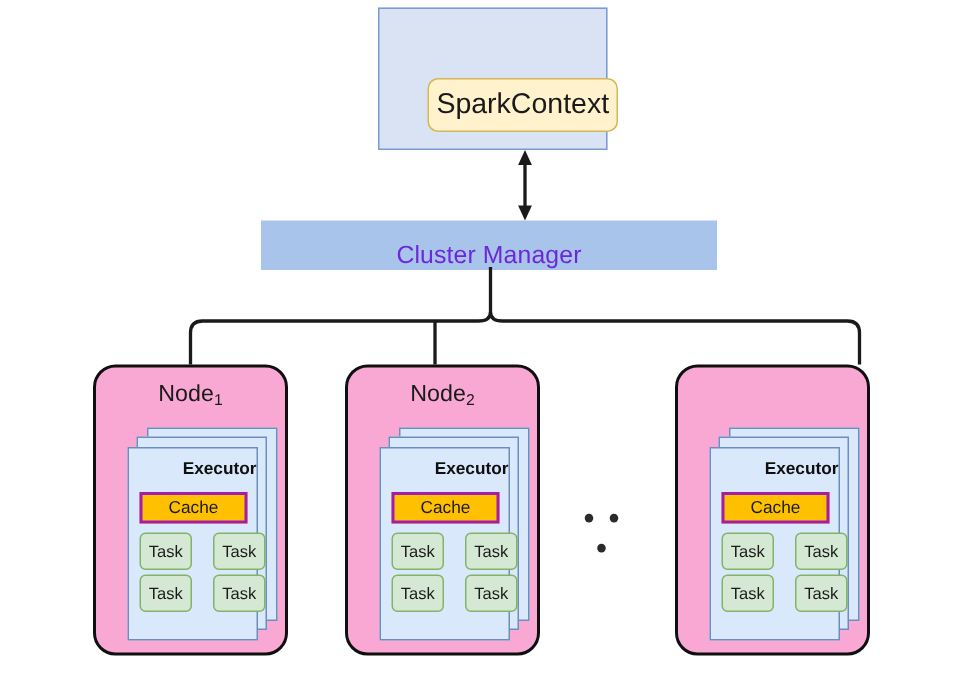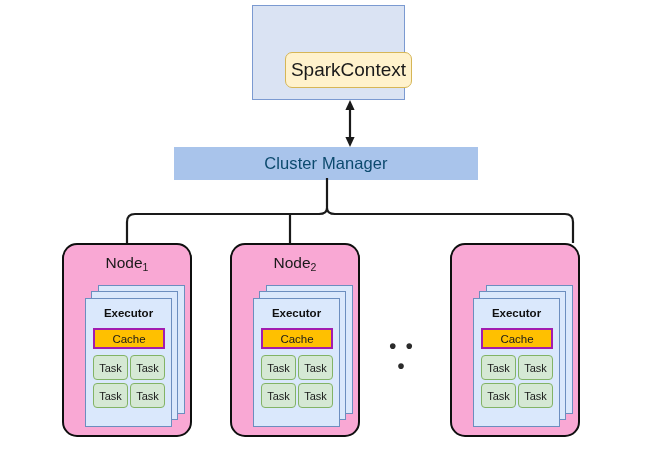--- a/index.html
+++ b/index.html
@@ -70,24 +70,24 @@
 
   
   .cluster-bar {
     position: absolute;
     left: 174px;
     top: 147px;
     width: 304px;
     height: 33px;
     background: #a9c4eb;
     display: flex;
-    align-items: center;
+    align-items: flex-end;
     justify-content: center;
     font-size: 16.5px;
-    color: #0c4a6e;
+    color: #6d28d9;
     letter-spacing: 0.1px;
   }
 
   
   .connector {
     position: absolute;
     left: 0;
     top: 178px;
     width: 650px;
     height: 70px;
@@ -136,21 +136,21 @@
   }
   .exec-card.back2 { left: 13px; top: 0px;  width: 87px; height: 129px; }
   .exec-card.back1 { left: 6px;  top: 6px;  width: 87px; height: 129px; }
   .exec-card.front { left: 0px;  top: 13px; width: 87px; height: 129px; }
 
   .exec-label {
     position: absolute;
     left: 0;
     top: 8px;
     width: 100%;
-    text-align: center;
+    text-align: right;
     font-size: 11.5px;
     font-weight: bold;
     color: #0f0f0f;
   }
   .cache-box {
     position: absolute;
     left: 7px;
     top: 29px;
     width: 72px;
     height: 21px;
@@ -165,21 +165,21 @@
   }
   .task-grid {
     position: absolute;
     left: 7px;
     top: 56px;
     width: 56px;
     height: 64px;
     display: grid;
     grid-template-columns: 35px 35px;
     grid-template-rows: 25px 25px;
-    gap: 3px 2px;
+    gap: 3px 14px;
   }
   .task-box {
     background: #d5e8d4;
     border: 1.2px solid #82b366;
     border-radius: 4px;
     box-sizing: border-box;
     display: flex;
     align-items: center;
     justify-content: center;
     font-size: 11px;

